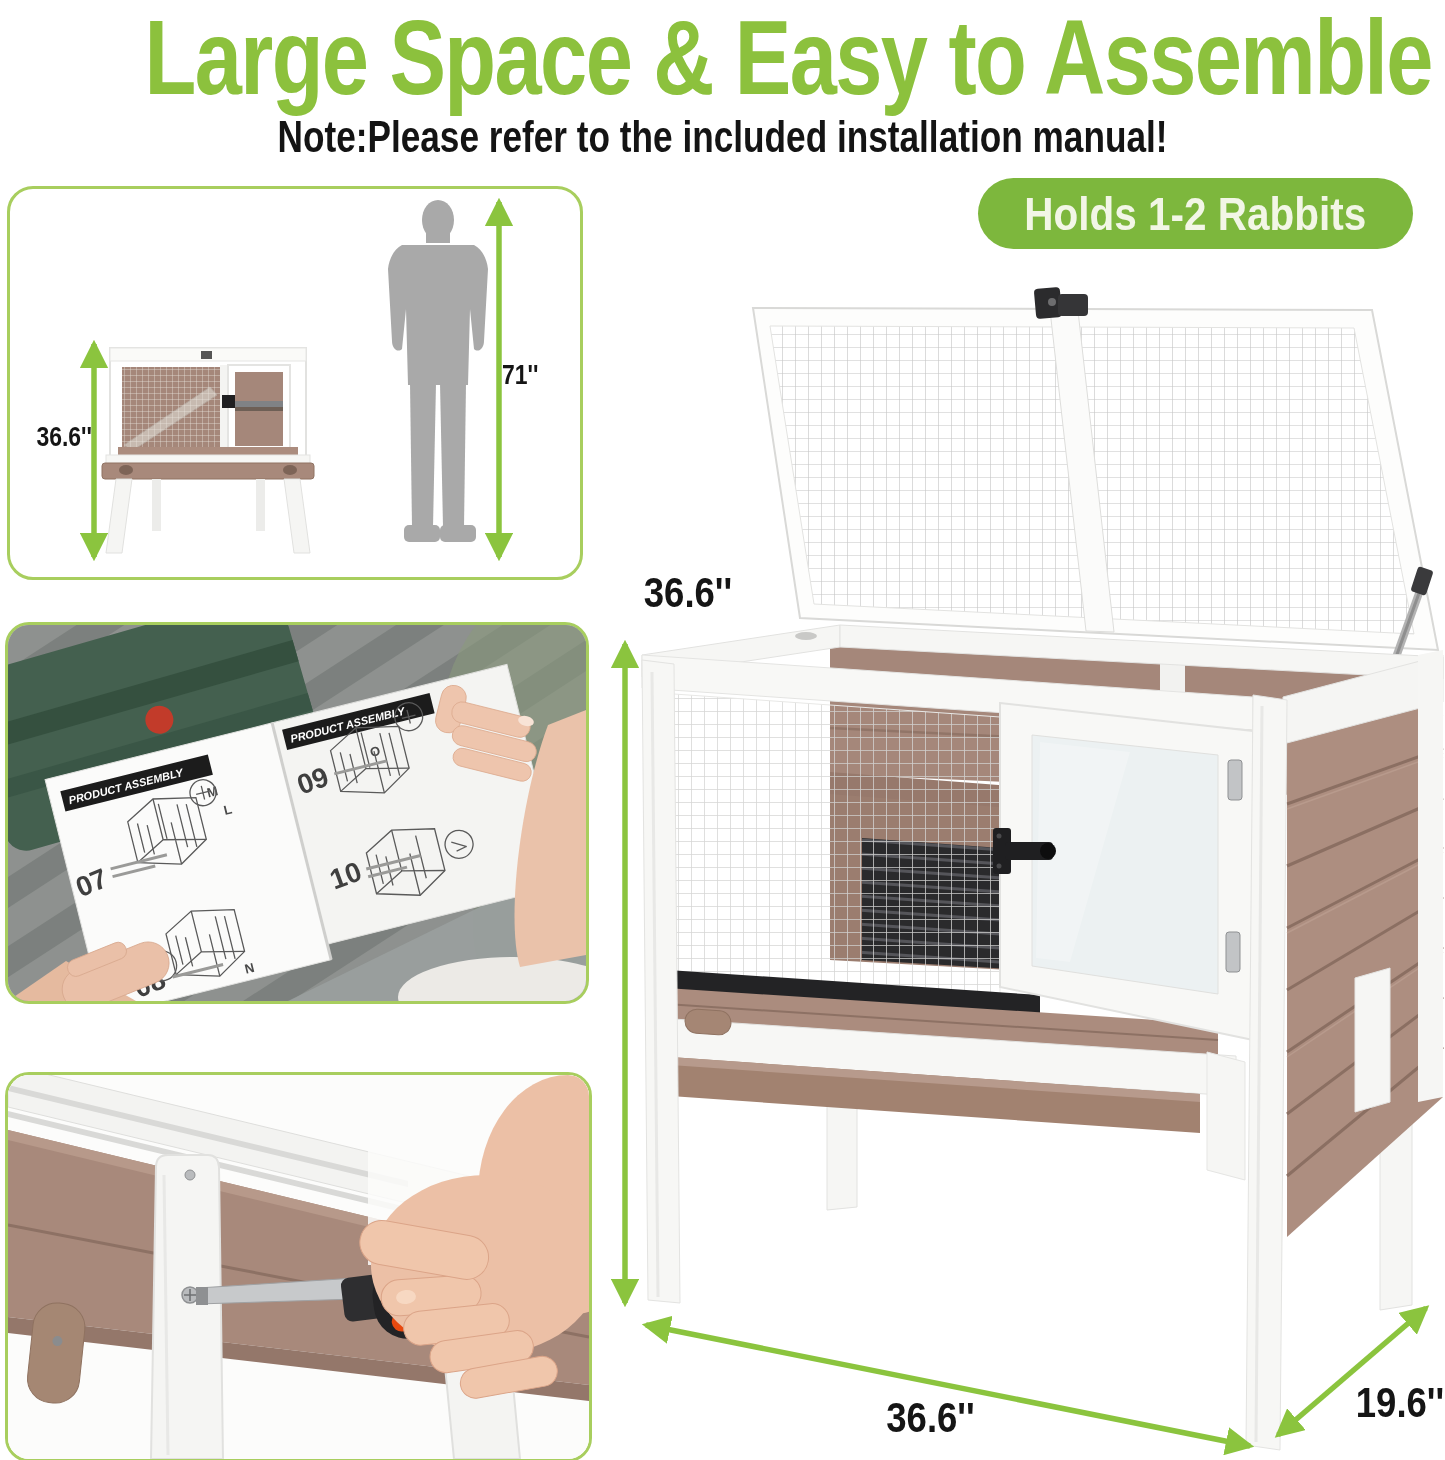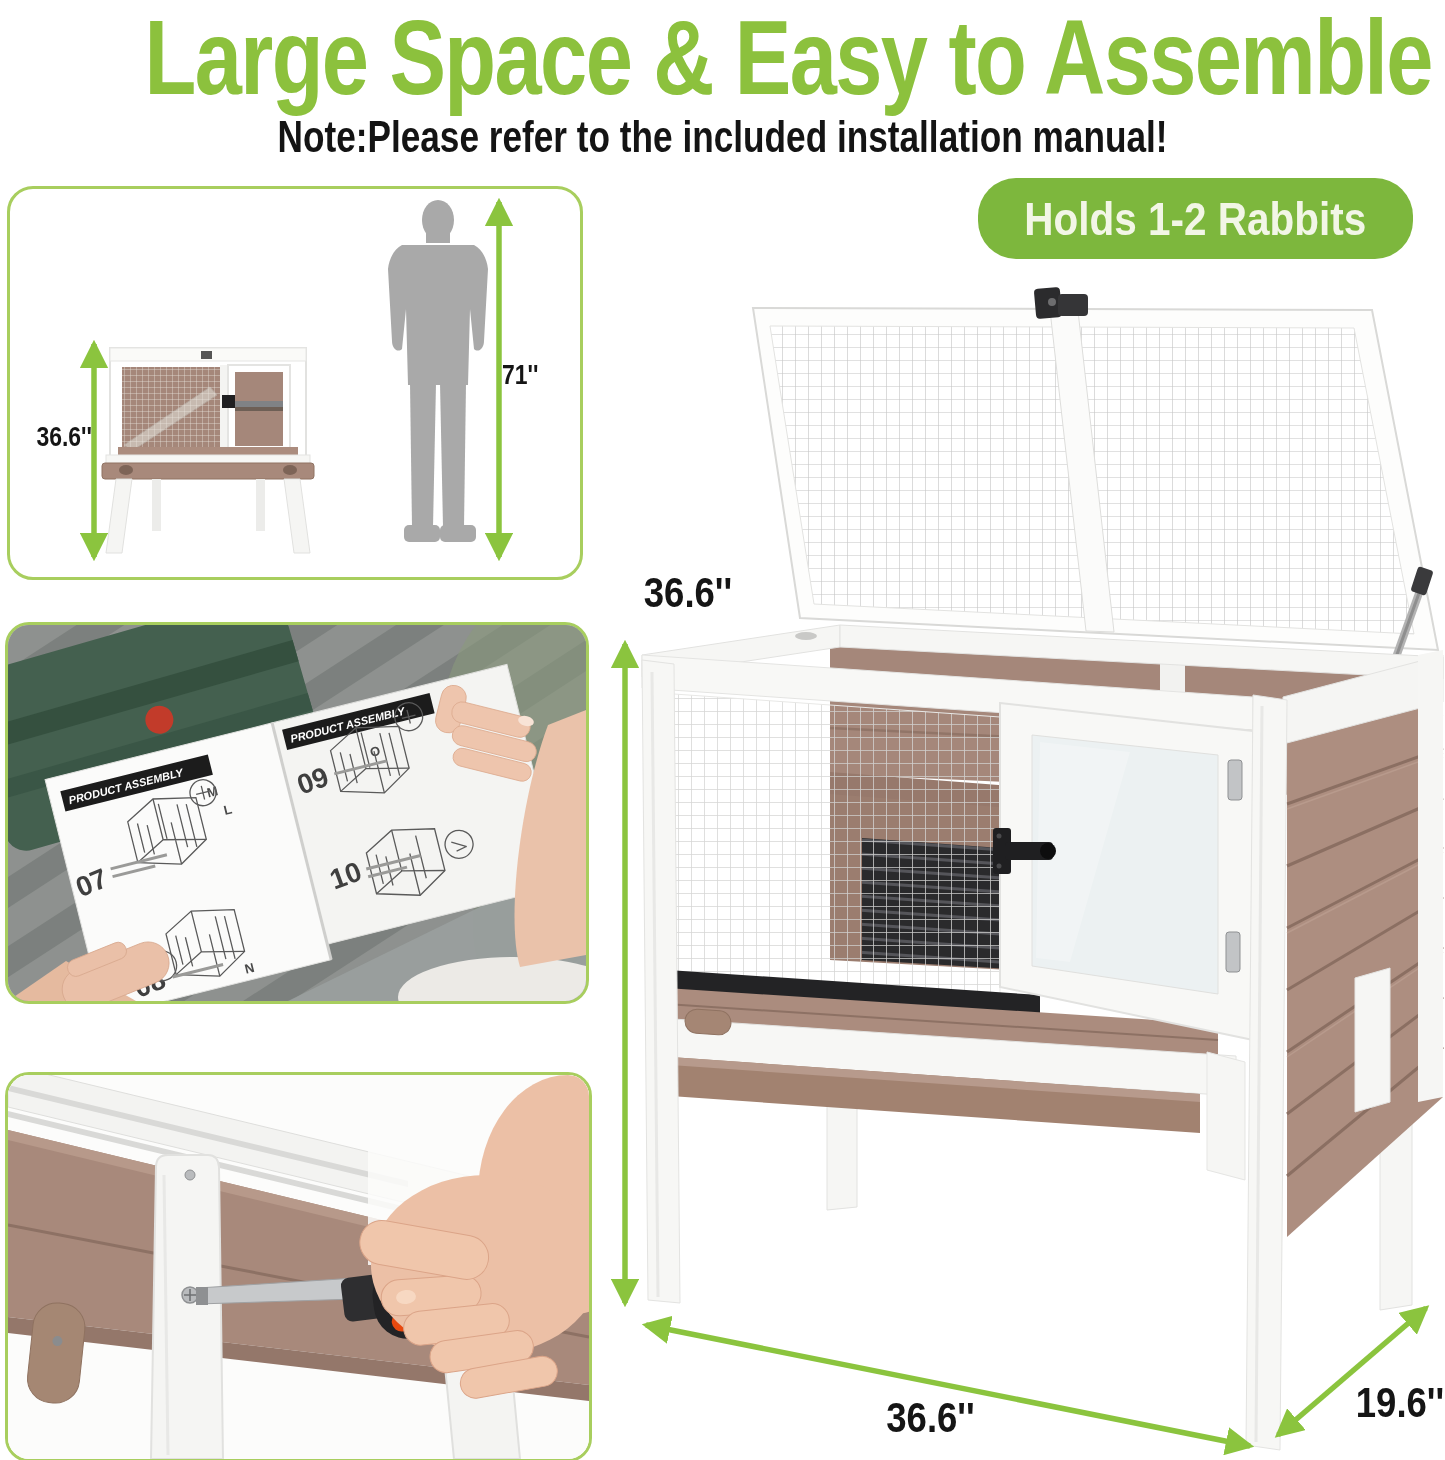--- a/index.html
+++ b/index.html
@@ -5,21 +5,21 @@
   html,body{margin:0;padding:0;background:#fff;}
   .canvas{position:relative;width:1445px;height:1460px;background:#fff;overflow:hidden;
           font-family:Liberation Sans, sans-serif;}
   .title{position:absolute;left:0;top:4px;width:100%;text-align:center;white-space:nowrap;
          font-size:106px;font-weight:700;letter-spacing:-2px;color:#8cc13d;
          transform:scaleX(.80);transform-origin:50% 50%;line-height:1.0;}
   .note{position:absolute;left:0;top:112px;width:100%;text-align:center;white-space:nowrap;
         font-size:44px;font-weight:700;color:#141414;transform:scaleX(.80);transform-origin:50% 50%;}
   .cmp-box{position:absolute;left:7px;top:186px;width:570px;height:388px;
            border:3px solid #a8ce5e;border-radius:26px;background:#fff;}
-  .badge{position:absolute;left:978px;top:178px;width:435px;height:81px;border-radius:38px;
+  .badge{position:absolute;left:978px;top:178px;width:435px;height:71px;border-radius:38px;
          background:#7db73d;display:flex;align-items:center;justify-content:center;}
   .badge span{font-size:46px;font-weight:700;color:#f2f6e6;transform:scaleX(.88);white-space:nowrap;}
   .photo{position:absolute;border:3px solid #a8ce5e;border-radius:24px;overflow:hidden;background:#fff;}
   .photo.manual{left:5px;top:622px;width:578px;height:376px;}
   .photo.screw{left:5px;top:1072px;width:581px;height:384px;}
   .mainfig{position:absolute;left:600px;top:282px;width:845px;height:1178px;}
   .dim{position:absolute;font-weight:700;color:#151515;white-space:nowrap;
        transform:scaleX(.85);transform-origin:50% 50%;}
   .dim.c{text-align:center;}
   #cmp-hutch-h{left:6px;top:422px;width:86px;font-size:27px;text-align:right;transform-origin:100% 50%;}

